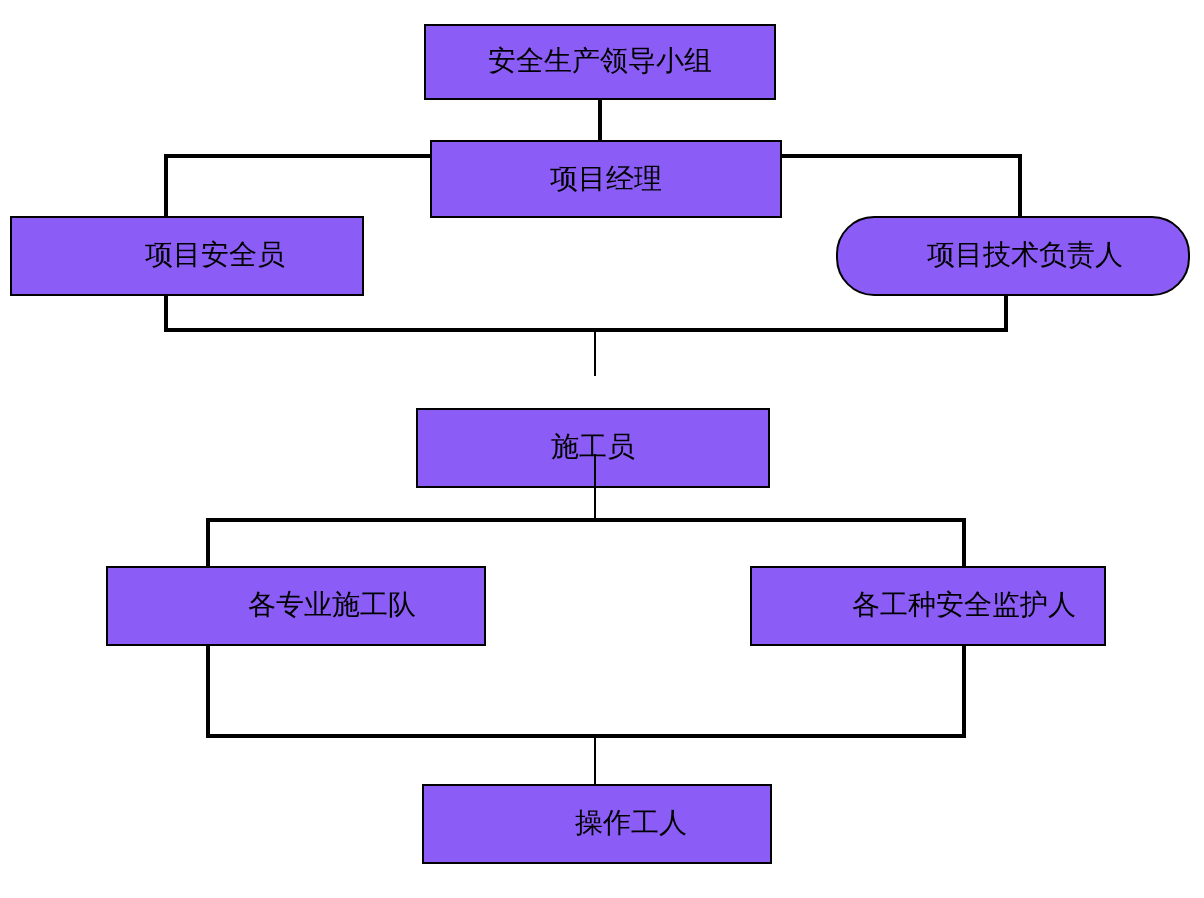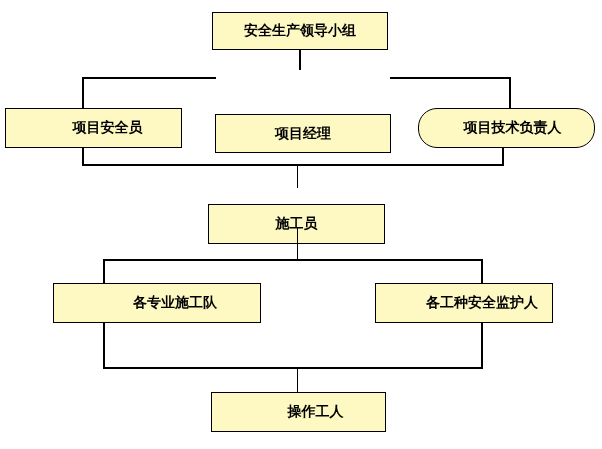--- a/index.html
+++ b/index.html
@@ -12,40 +12,39 @@
     width: 602px;
     height: 449px;
     background: #ffffff;
     font-family: "DejaVu Sans", sans-serif;
     overflow: hidden;
   }
   .node {
     position: absolute;
     box-sizing: border-box;
     border: 1.5px solid #000000;
-    background: #fef9c3;
+    background: #8b5cf6;
     color: #000000;
     font-size: 14px;
     display: flex;
     align-items: center;
     justify-content: center;
     white-space: nowrap;
-    font-weight: bold;
   }
   .line {
     position: absolute;
     background: #000000;
   }
   
   #node-leadership   { left: 212px; top: 12px;  width: 176px; height: 38px; }
-  #node-manager      { left: 215px; top: 70px;  width: 176px; height: 39px; margin-top: 44px; }
+  #node-manager      { left: 215px; top: 70px;  width: 176px; height: 39px; }
   #node-safety       { left: 5px;   top: 108px; width: 177px; height: 40px; padding-left: 28px; }
   #node-tech         { left: 418px; top: 108px; width: 177px; height: 40px; padding-left: 12px; border-radius: 19px; }
   #node-foreman      { left: 208px; top: 188px; width: 177px; height: 40px; margin-top: 16px; }
-  #node-teams        { left: 53px;  top: 283px; width: 208px; height: 40px; padding-left: 36px; }
+  #node-teams        { left: 53px;  top: 283px; width: 190px; height: 40px; padding-left: 36px; }
   #node-supervisors  { left: 375px; top: 283px; width: 178px; height: 40px; padding-left: 36px; text-align: right; }
   #node-workers      { left: 211px; top: 392px; width: 175px; height: 40px; padding-left: 34px; text-align: right; }
 </style>
 </head>
 <body>
 
 <div id="canvas">
 
   <div class="node" id="node-leadership">安全生产领导小组</div>
   <div class="node" id="node-manager">项目经理</div>

